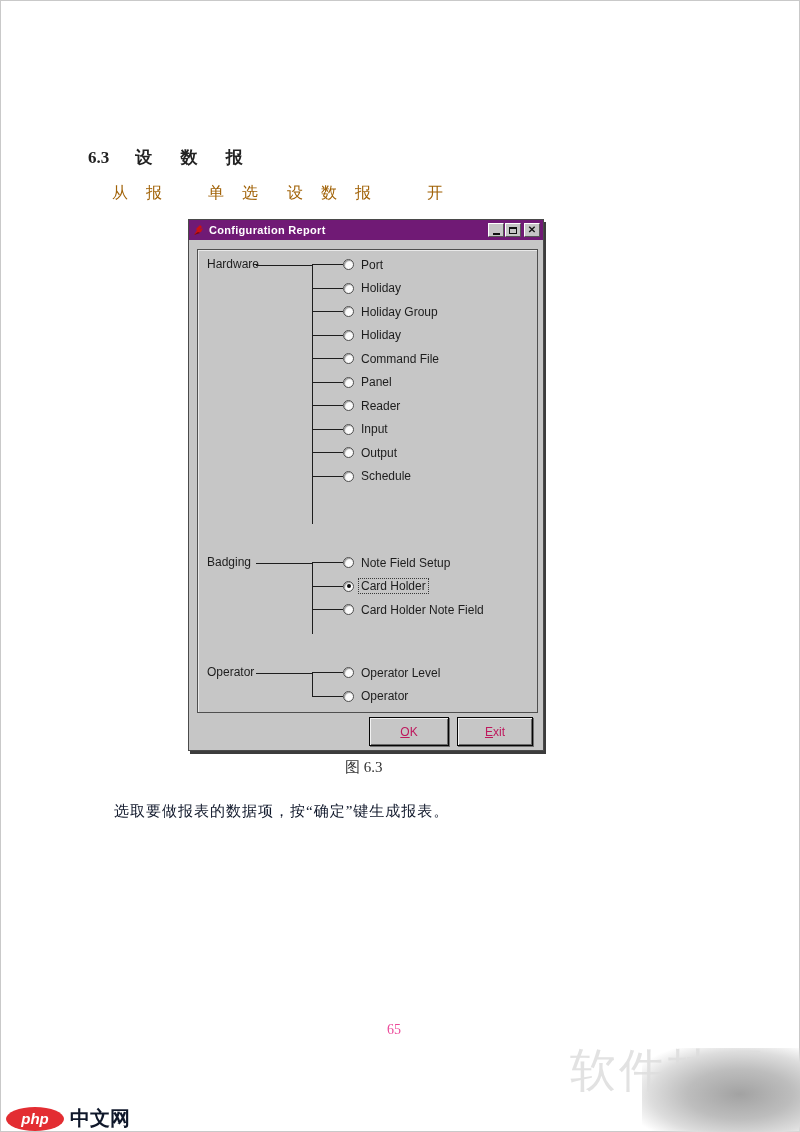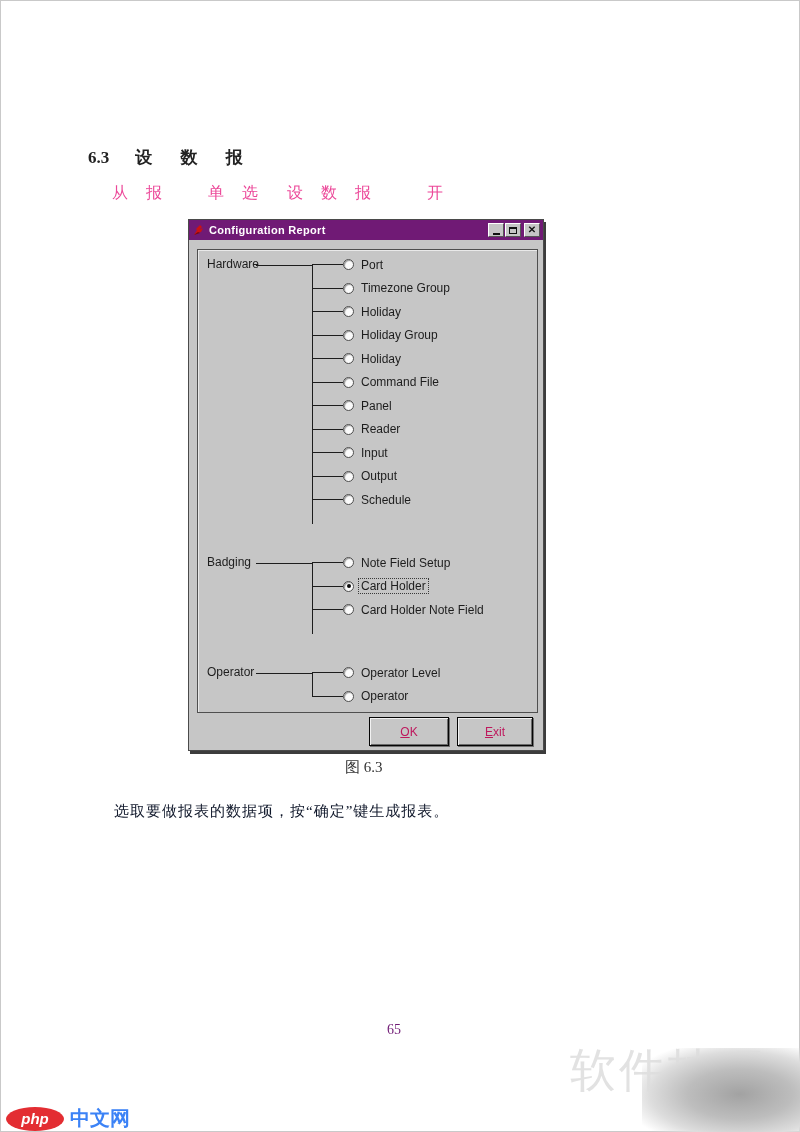--- a/index.html
+++ b/index.html
@@ -11,38 +11,38 @@
     color:#2a2a2a;
     overflow:hidden;
     box-shadow: inset 0 0 0 1px #c9c9c9;
   }
 
   
   .heading { position:absolute; top:146px; left:88px; font-weight:bold; font-size:17px; color:#222; }
   .heading .num { margin-right:26px; }
   .heading .title-chars { letter-spacing:12px; }
 
-  .intro-line { position:absolute; top:183px; left:0; width:800px; height:20px; font-size:16px; color:#ec4899; }
+  .intro-line { position:absolute; top:183px; left:0; width:800px; height:20px; font-size:16px; color:#a16207; }
   .intro-line span { position:absolute; letter-spacing:7px; white-space:nowrap; }
   .intro-p0 { left:112px; } .intro-p1 { left:208px; } .intro-p2 { left:287px; } .intro-p3 { left:427px; }
 
   .figure-caption { position:absolute; top:758px; left:345px; font-size:15px; color:#333; }
   .body-text { position:absolute; top:802px; left:114px; font-size:15px; color:#0f172a; letter-spacing:1px; }
-  .page-number { position:absolute; top:1022px; left:0; width:788px; text-align:center; font-size:14px; color:#701a75; }
+  .page-number { position:absolute; top:1022px; left:0; width:788px; text-align:center; font-size:14px; color:#ec4899; }
 
   .watermark { position:absolute; top:1040px; left:570px; font-family:"Liberation Sans", sans-serif;
                font-size:46px; color:#e2e2e2; letter-spacing:3px; white-space:nowrap; }
   .blob { position:absolute; top:1048px; left:642px; width:158px; height:84px;
           background: radial-gradient(ellipse at 62% 55%, #a2a2a2 0%, #bdbdbd 38%, #dddddd 65%, rgba(255,255,255,0) 85%); }
 
   .brand { position:absolute; top:1105px; left:6px; display:flex; align-items:center; }
   .brand-oval { width:58px; height:24px; background:#e32d32; border-radius:50%;
                 display:flex; align-items:center; justify-content:center;
                 color:#fff; font-family:"Liberation Sans", sans-serif; font-weight:bold; font-style:italic; font-size:15px; }
-  .brand-site { margin-left:6px; font-family:"Liberation Sans", sans-serif; font-weight:bold; font-size:20px; color:#3b82f6; }
+  .brand-site { margin-left:6px; font-family:"Liberation Sans", sans-serif; font-weight:bold; font-size:20px; color:#0f172a; }
 
   
   .dialog {
     position:absolute; top:219px; left:188px; width:356px; height:532px;
     background:#c6c6c6;
     border:1px solid #4a4a4a;
     box-shadow: 2px 3px 0 #3c3c3c;
     font-family:"Liberation Sans", sans-serif;
   }
   .titlebar {
@@ -136,25 +136,20 @@
       <span class="group-connector"></span>
       <span class="trunk"></span>
       <div class="tree-row">
           <span class="branch"></span>
           <span class="radio"></span>
           <span class="tree-label">Port</span>
         </div>
       <div class="tree-row">
           <span class="branch"></span>
           <span class="radio"></span>
-          <span class="tree-label">Timezone Group</span>
-        </div>
-      <div class="tree-row">
-          <span class="branch"></span>
-          <span class="radio"></span>
           <span class="tree-label">Holiday</span>
         </div>
       <div class="tree-row">
           <span class="branch"></span>
           <span class="radio"></span>
           <span class="tree-label">Holiday Group</span>
         </div>
       <div class="tree-row">
           <span class="branch"></span>
           <span class="radio"></span>

